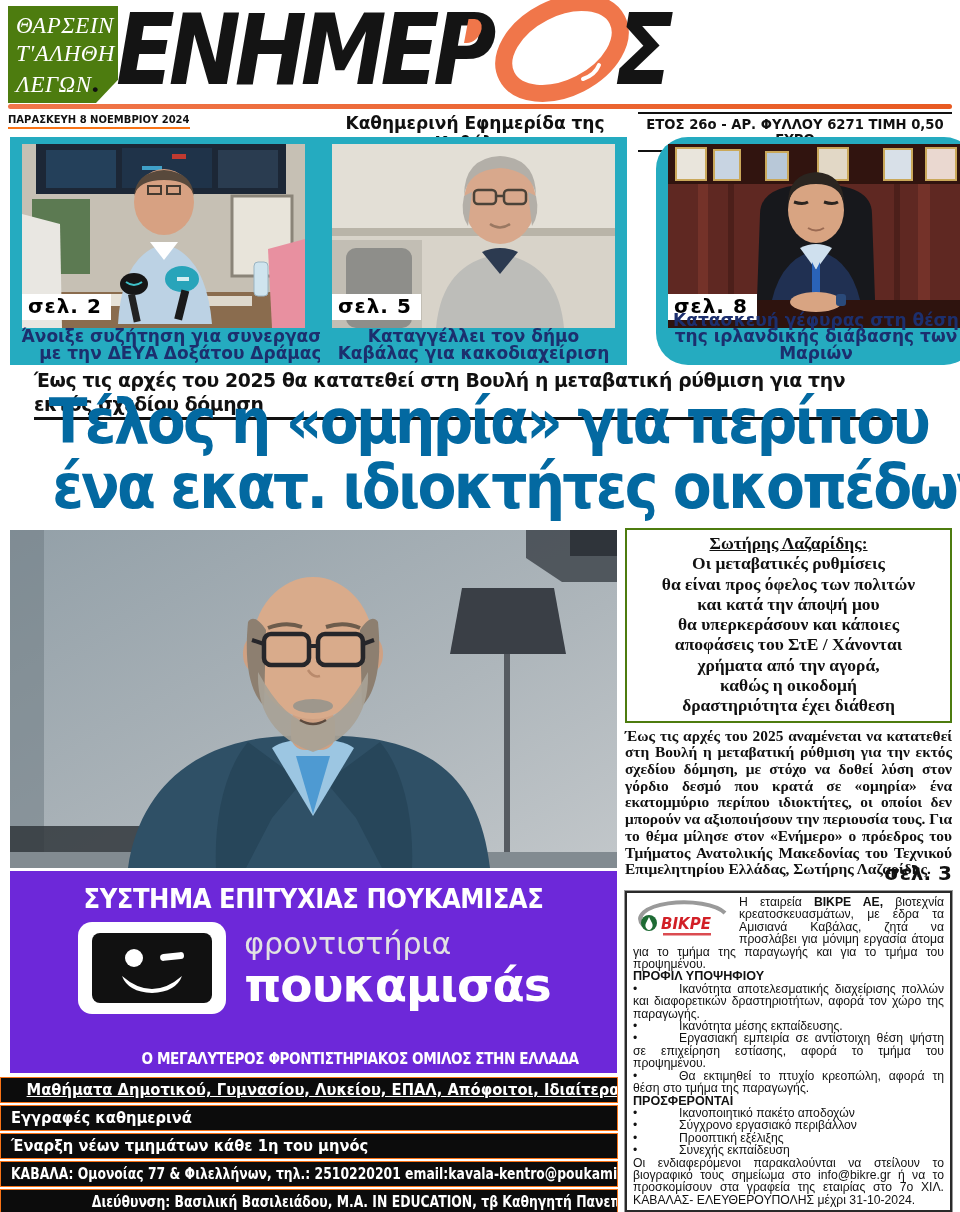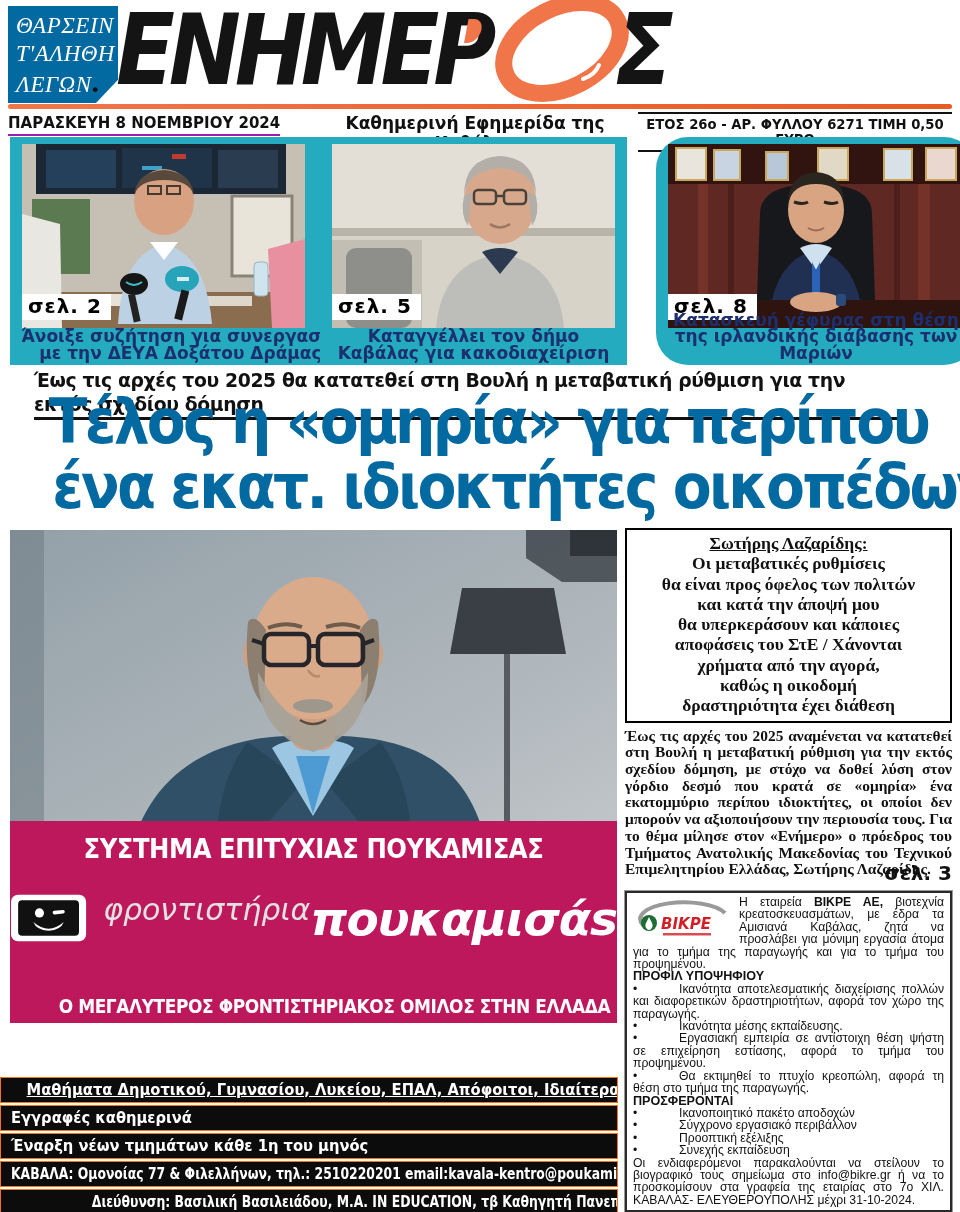--- a/index.html
+++ b/index.html
@@ -1,40 +1,40 @@
 <!DOCTYPE html>
 <html><head>
 <meta charset="utf-8">
 <style>
   html,body{margin:0;padding:0;background:#e8e8e8;}
   .page{position:relative;width:960px;height:1212px;background:#fff;margin:0 auto;
         overflow:hidden;font-family:"Liberation Sans",sans-serif;color:#111;}
 
   
   .masthead{position:absolute;left:0;top:0;width:960px;height:110px;}
-  .motto{position:absolute;left:8px;top:6px;width:110px;height:97px;background:#0369a1;
+  .motto{position:absolute;left:8px;top:6px;width:110px;height:97px;background:#4d7c0f;
          clip-path:polygon(0 0,100% 0,100% 76%,80% 100%,0 100%);
          font-family:"Liberation Serif",serif;color:#fff;font-size:23px;line-height:28px;
          padding:6px 0 0 8px;box-sizing:border-box;font-style:italic;letter-spacing:0.5px;}
   .motto .dot{color:#111;font-weight:bold;font-style:normal;font-size:30px;}
   .logo{position:absolute;left:116px;top:-6px;width:840px;height:112px;white-space:nowrap;
         display:flex;align-items:center;}
   .logo-txt{font-family:"DejaVu Sans",sans-serif;font-weight:bold;font-style:italic;
             font-size:98px;letter-spacing:-7px;color:#141414;display:inline-block;
             transform:scaleX(0.88);transform-origin:left center;position:relative;}
   .p-counter{position:absolute;right:10px;top:26px;width:17px;height:24px;background:#f0764a;
              border-radius:0 10px 14px 0;transform:skewX(-12deg);}
   .logo-o{margin-left:-58px;margin-top:-4px;}
   .logo-sigma{margin-left:-26px;}
   .logo-underline{position:absolute;left:8px;top:104px;width:944px;height:5px;
                   background:linear-gradient(to right,#f0764a,#e85a22);border-radius:3px;}
 
   
-  .dateline-left{position:absolute;left:8px;top:114px;font-size:15px;font-weight:bold;
-                 font-family:"DejaVu Sans",sans-serif;border-bottom:2px solid #a21caf;padding-bottom:2px;}
+  .dateline-left{position:absolute;left:8px;top:114px;font-size:10px;font-weight:bold;
+                 font-family:"DejaVu Sans",sans-serif;border-bottom:2px solid #f97316;padding-bottom:2px;}
   .dateline-center{position:absolute;left:305px;top:113px;width:340px;text-align:center;
                    font-size:17px;font-weight:bold;font-family:"DejaVu Sans",sans-serif;}
   .dateline-right{position:absolute;left:638px;top:112px;width:314px;text-align:center;
                   font-size:13.2px;font-weight:bold;font-family:"DejaVu Sans",sans-serif;
                   border-top:2px solid #111;border-bottom:2px solid #111;padding:3px 0;}
 
   
   .panel{position:absolute;top:137px;height:228px;background:#25abc0;}
   .panel .photo{position:absolute;left:12px;top:7px;}
   .pg-label{position:absolute;left:12px;top:157px;background:#fff;color:#000;font-weight:bold;
@@ -48,48 +48,48 @@
   .kicker span{display:inline-block;transform:scaleX(0.94);transform-origin:left center;
                border-bottom:3px solid #111;padding-bottom:1px;}
   .headline{position:absolute;left:0;top:389px;width:960px;text-align:center;color:#0369a1;
             font-family:"DejaVu Sans",sans-serif;font-weight:bold;font-size:63px;line-height:65px;
             letter-spacing:-3px;}
   .headline div span{display:inline-block;transform:scaleX(0.9);transform-origin:center;white-space:nowrap;}
 
   
   .main-photo{position:absolute;left:10px;top:530px;width:607px;height:338px;}
   .right-col{position:absolute;left:625px;top:528px;width:327px;}
-  .quote-box{border:2px solid #000000;padding:3px 2px 5px;text-align:center;
+  .quote-box{border:2px solid #4d7c0f;padding:3px 2px 5px;text-align:center;
              font-family:"Liberation Serif",serif;font-weight:bold;font-size:17.5px;line-height:20.3px;}
   .quote-name{text-decoration:underline;}
   .article{margin-top:5px;font-family:"Liberation Serif",serif;font-weight:bold;
            font-size:15.4px;line-height:16.7px;text-align:justify;}
   .pageref{text-align:right;font-family:"DejaVu Sans",sans-serif;font-weight:bold;
            font-size:20px;margin-top:-17px;}
 
   
   .bikre{margin-top:6px;border:2px solid #2a2a2a;box-shadow:0 0 0 1px #999;
          padding:3px 6px 4px;font-size:12.2px;line-height:12.4px;text-align:justify;}
   .bikre-logo{float:left;width:98px;height:40px;margin:3px 8px 2px 0;}
   .bikre b{font-weight:bold;}
   .b-head{font-weight:bold;font-size:12.6px;text-align:left;}
   .blt{display:inline-block;width:46px;}
   .b-item{text-align:justify;}
 
   
-  .pouk{position:absolute;left:10px;top:821px;width:607px;height:202px;background:#be185d;}
+  .pouk{position:absolute;left:10px;top:871px;width:607px;height:202px;background:#6d28d9;}
   .pk-title{text-align:center;margin-top:12px;color:#fff;font-weight:bold;font-size:27px;
             font-family:"DejaVu Sans",sans-serif;}
   .pk-title span{display:inline-block;transform:scaleX(0.9);letter-spacing:-0.5px;white-space:nowrap;}
   .pk-row{display:flex;justify-content:center;align-items:center;margin-top:6px;gap:16px;}
-  .pk-text{display:flex;flex-direction:row;line-height:1;font-style:italic;}
+  .pk-text{display:flex;flex-direction:column;line-height:1;}
   .pk-small{color:#e2e2e2;font-size:30px;font-family:"DejaVu Sans",sans-serif;margin-bottom:2px;}
   .pk-big{color:#fff;font-size:47px;font-weight:bold;font-family:"DejaVu Sans",sans-serif;letter-spacing:-1px;}
-  .pk-bottom{position:absolute;left:0;right:0;bottom:5px;text-align:left;color:#fff;
-             font-weight:bold;font-size:20px;font-family:"DejaVu Sans",sans-serif;}
+  .pk-bottom{position:absolute;left:0;right:0;bottom:5px;text-align:right;color:#fff;
+             font-weight:bold;font-size:16px;font-family:"DejaVu Sans",sans-serif;}
   .pk-bottom span{display:inline-block;transform:scaleX(0.85);white-space:nowrap;letter-spacing:-0.5px;}
 
   
   .bars{position:absolute;left:0;top:1075px;width:618px;}
   .bar{background:#0c0c0c;color:#fff;font-weight:bold;font-size:15.5px;
        font-family:"DejaVu Sans",sans-serif;padding:3px 10px;border:1px solid #f97316;
        margin-top:2px;white-space:nowrap;overflow:hidden;}
   .bar span{display:inline-block;transform-origin:left center;}
   .bar.center{text-align:center;}
   .bar.center span{transform-origin:center;}

